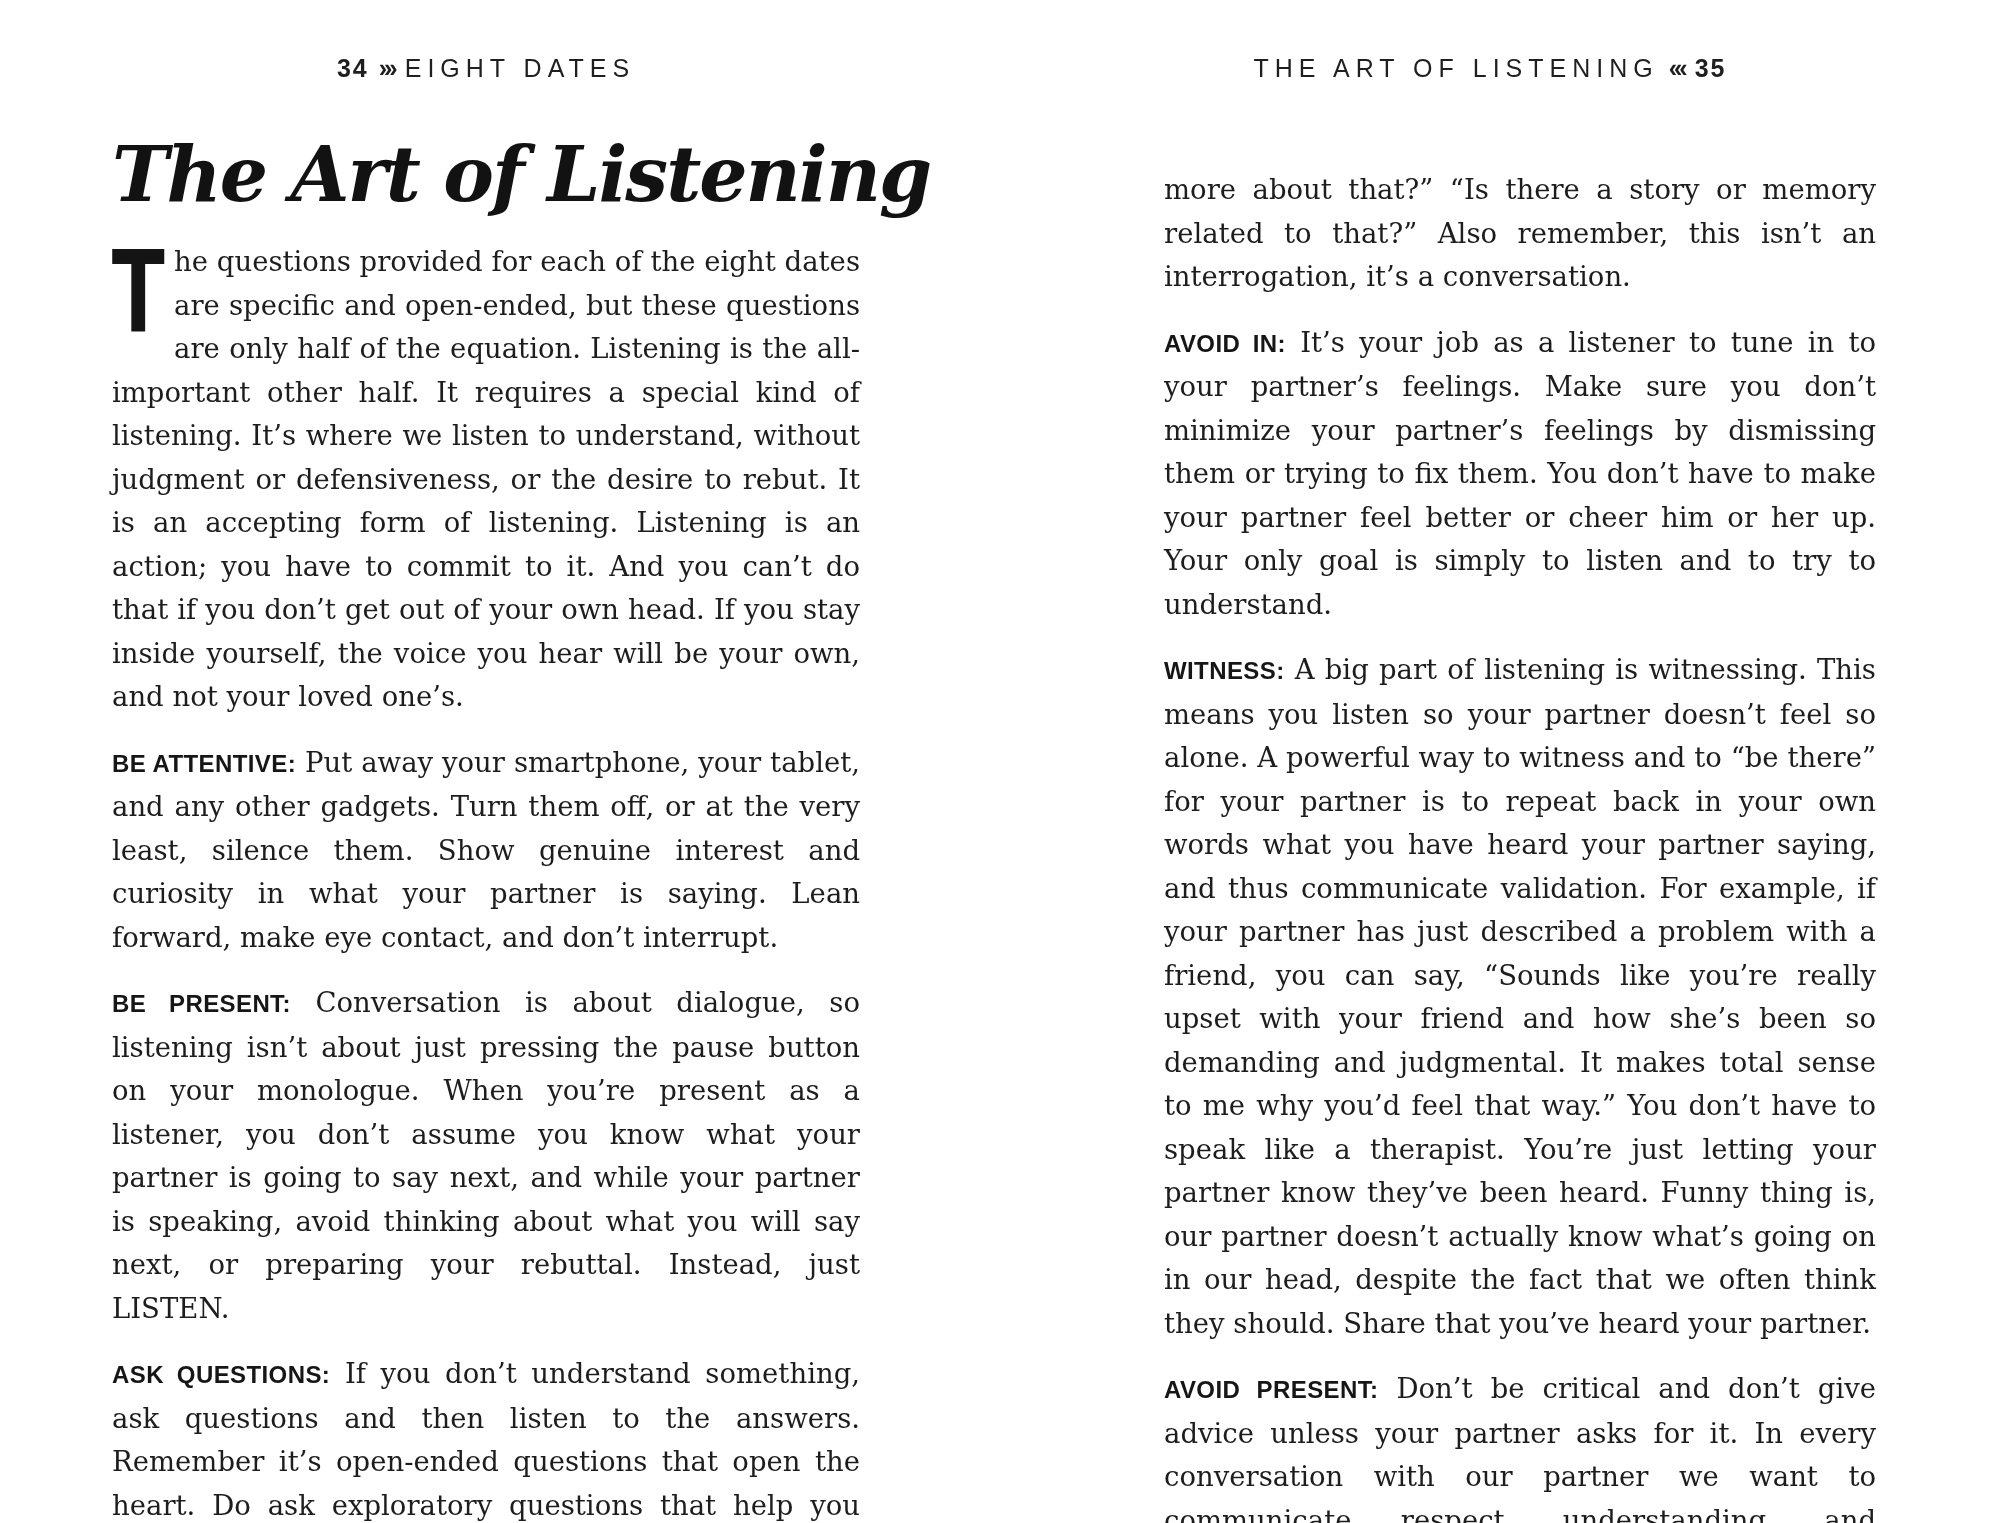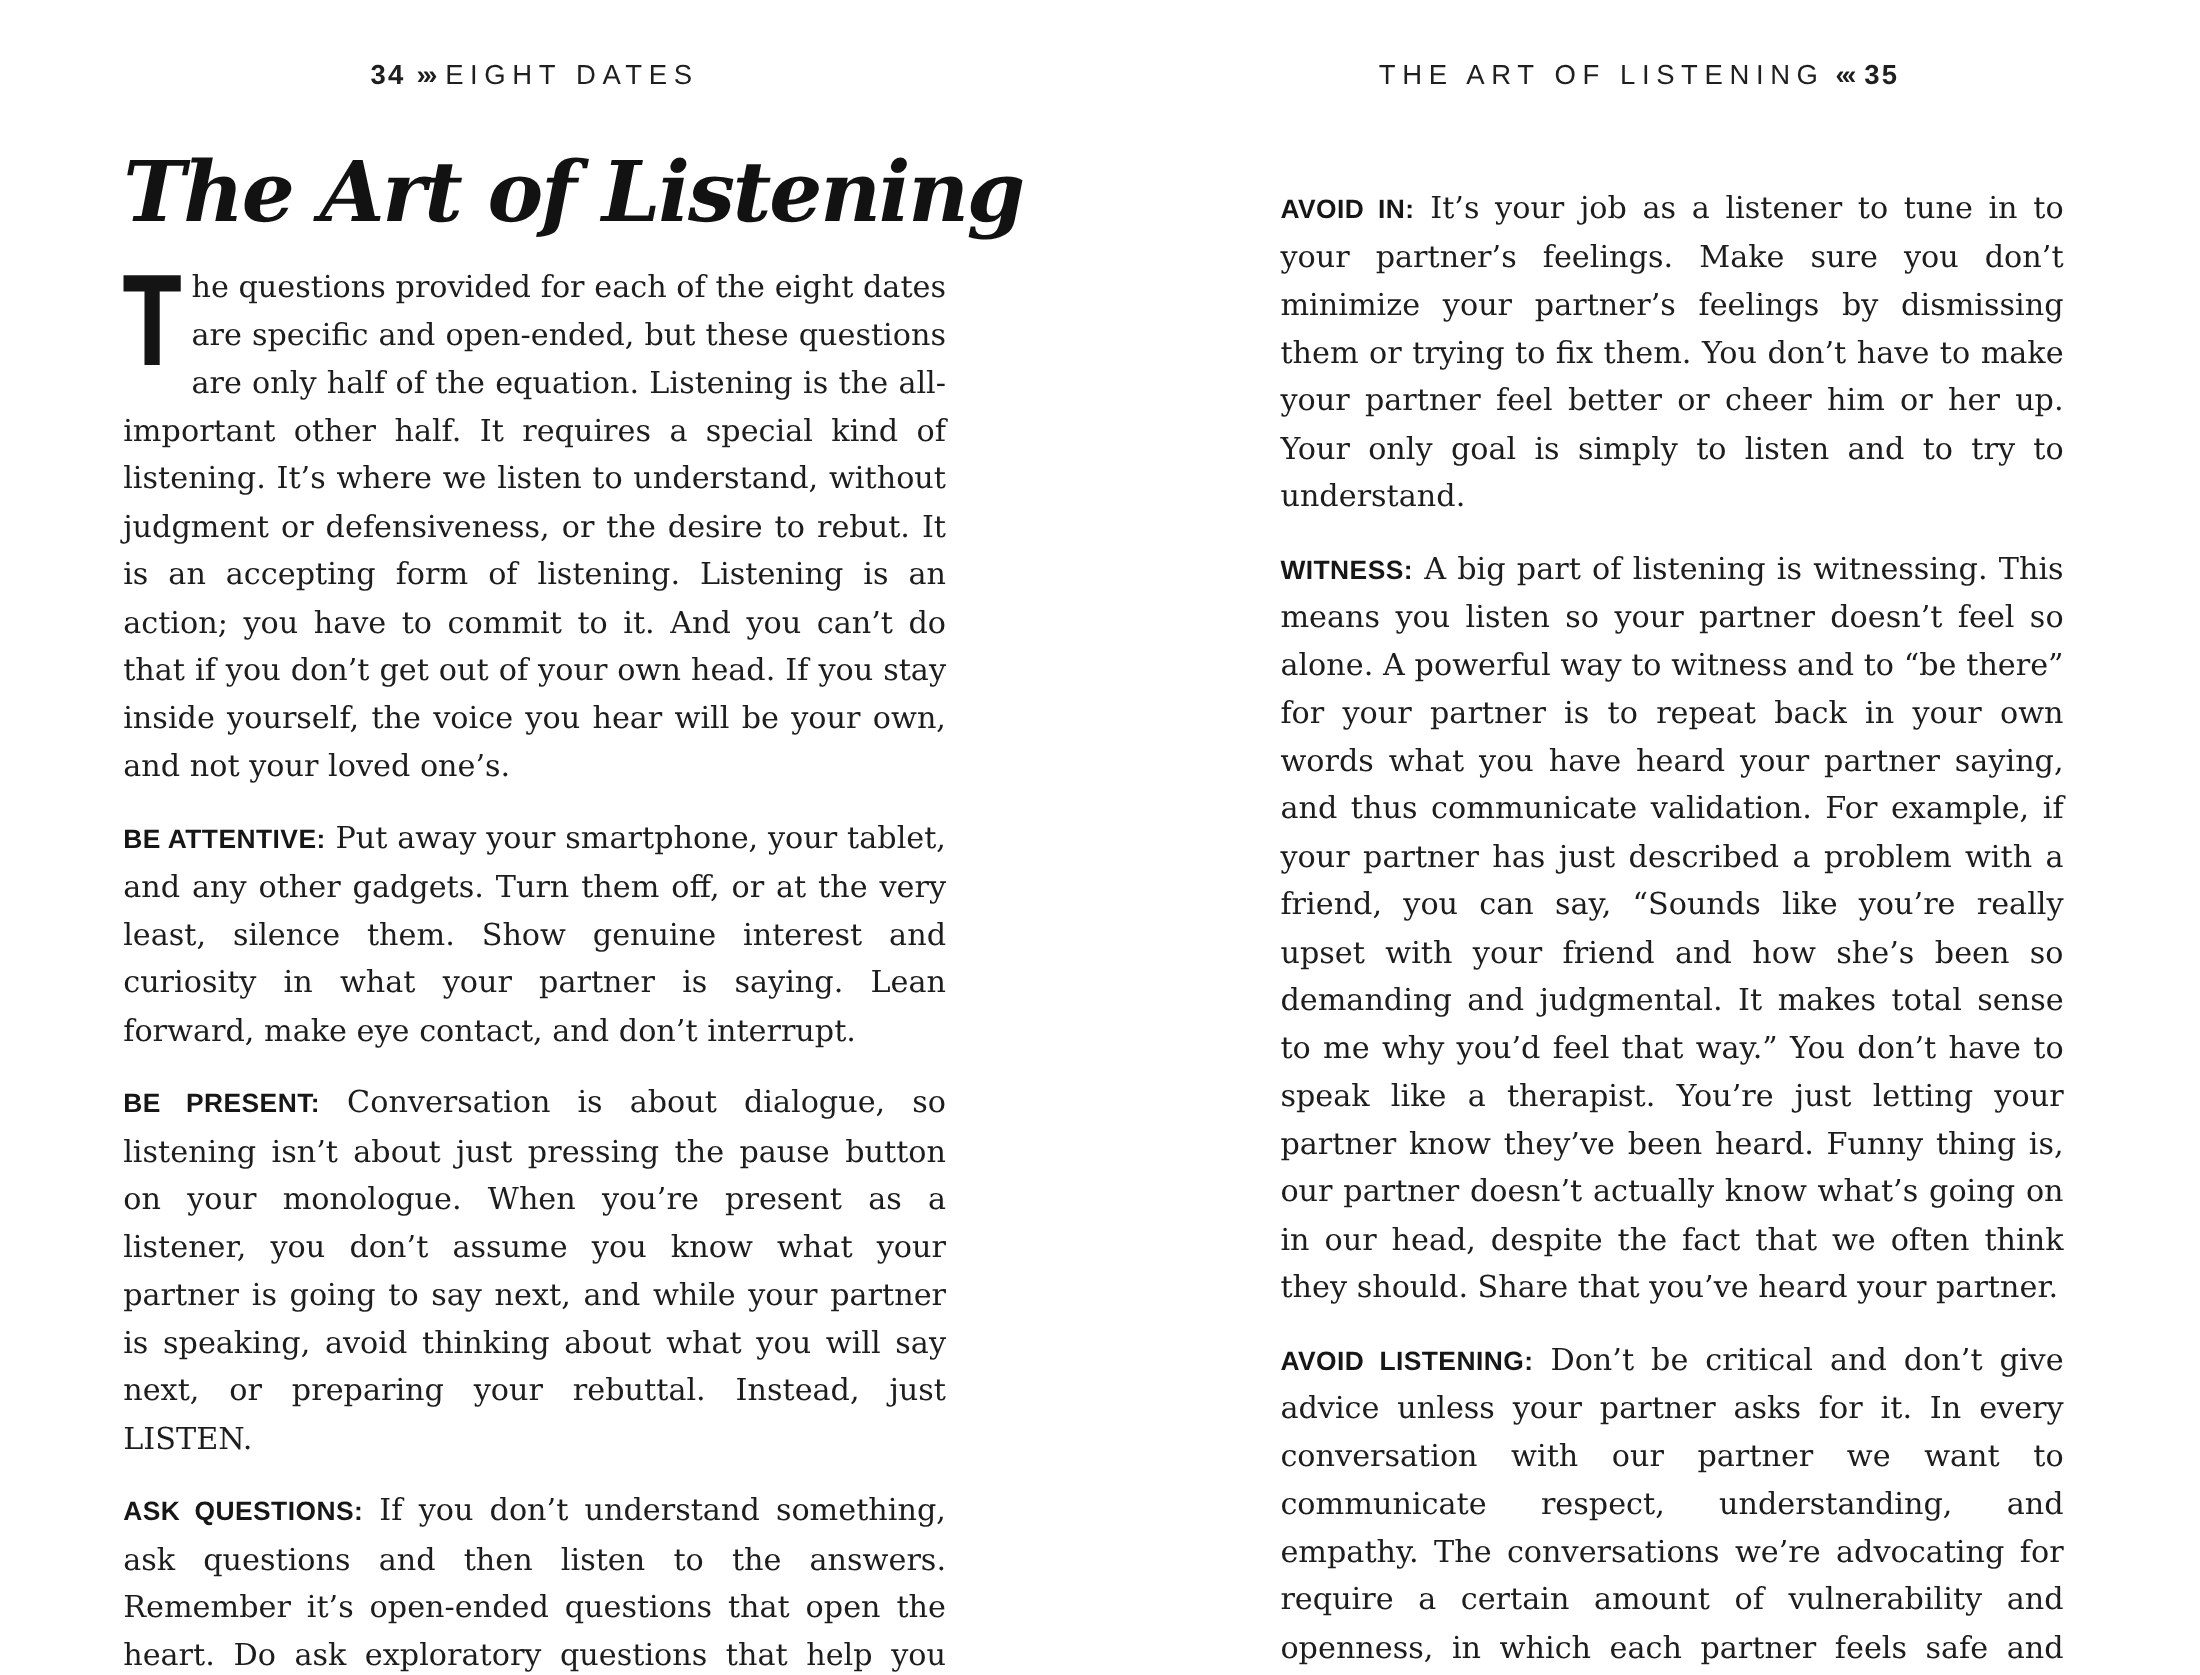--- a/index.html
+++ b/index.html
@@ -69,22 +69,23 @@
     <span>Put away your smartphone, your tablet, and any other gadgets. Turn them off, or at the very least, silence them. Show genuine interest and curiosity in what your partner is saying. Lean forward, make eye contact, and don’t interrupt.</span></p>
 
   <p><span class="lead">BE PRESENT:</span>
     <span>Conversation is about dialogue, so listening isn’t about just pressing the pause button on your monologue. When you’re present as a listener, you don’t assume you know what your partner is going to say next, and while your partner is speaking, avoid thinking about what you will say next, or preparing your rebuttal. Instead, just LISTEN.</span></p>
 
   <p><span class="lead">ASK QUESTIONS:</span>
     <span>If you don’t understand something, ask questions and then listen to the answers. Remember it’s open-ended questions that open the heart. Do ask exploratory questions that help you understand, such as, “Can you tell me</span></p>
 </div>
 
 <div class="col col-right">
+  <p>more about that?” “Is there a story or memory related to that?” Also remember, this isn’t an interrogation, it’s a conversation.</p>
 
   <p><span class="lead">AVOID IN:</span>
     <span>It’s your job as a listener to tune in to your partner’s feelings. Make sure you don’t minimize your partner’s feelings by dismissing them or trying to fix them. You don’t have to make your partner feel better or cheer him or her up. Your only goal is simply to listen and to try to understand.</span></p>
 
   <p><span class="lead">WITNESS:</span>
     <span>A big part of listening is witnessing. This means you listen so your partner doesn’t feel so alone. A powerful way to witness and to “be there” for your partner is to repeat back in your own words what you have heard your partner saying, and thus communicate validation. For example, if your partner has just described a problem with a friend, you can say, </span><span class="q-italic">“Sounds like you’re really upset with your friend and how she’s been so demanding and judgmental. It makes total sense to me why you’d feel that way.” </span><span>You don’t have to speak like a therapist. You’re just letting your partner know they’ve been heard. Funny thing is, our partner doesn’t actually know what’s going on in our head, despite the fact that we often think they should. Share that you’ve heard your partner.</span></p>
 
-  <p><span class="lead">AVOID LISTENING:</span>
+  <p><span class="lead">AVOID PRESENT:</span>
     <span>Don’t be critical and don’t give advice unless your partner asks for it. In every conversation with our partner we want to communicate respect, understanding, and empathy. The conversations we’re advocating for require a certain amount of vulnerability and openness, in which each partner feels safe and free to share their innermost thoughts, feelings, and fears with the other. Remember the goal in these</span></p>
 </div>
 
 </body></html>

